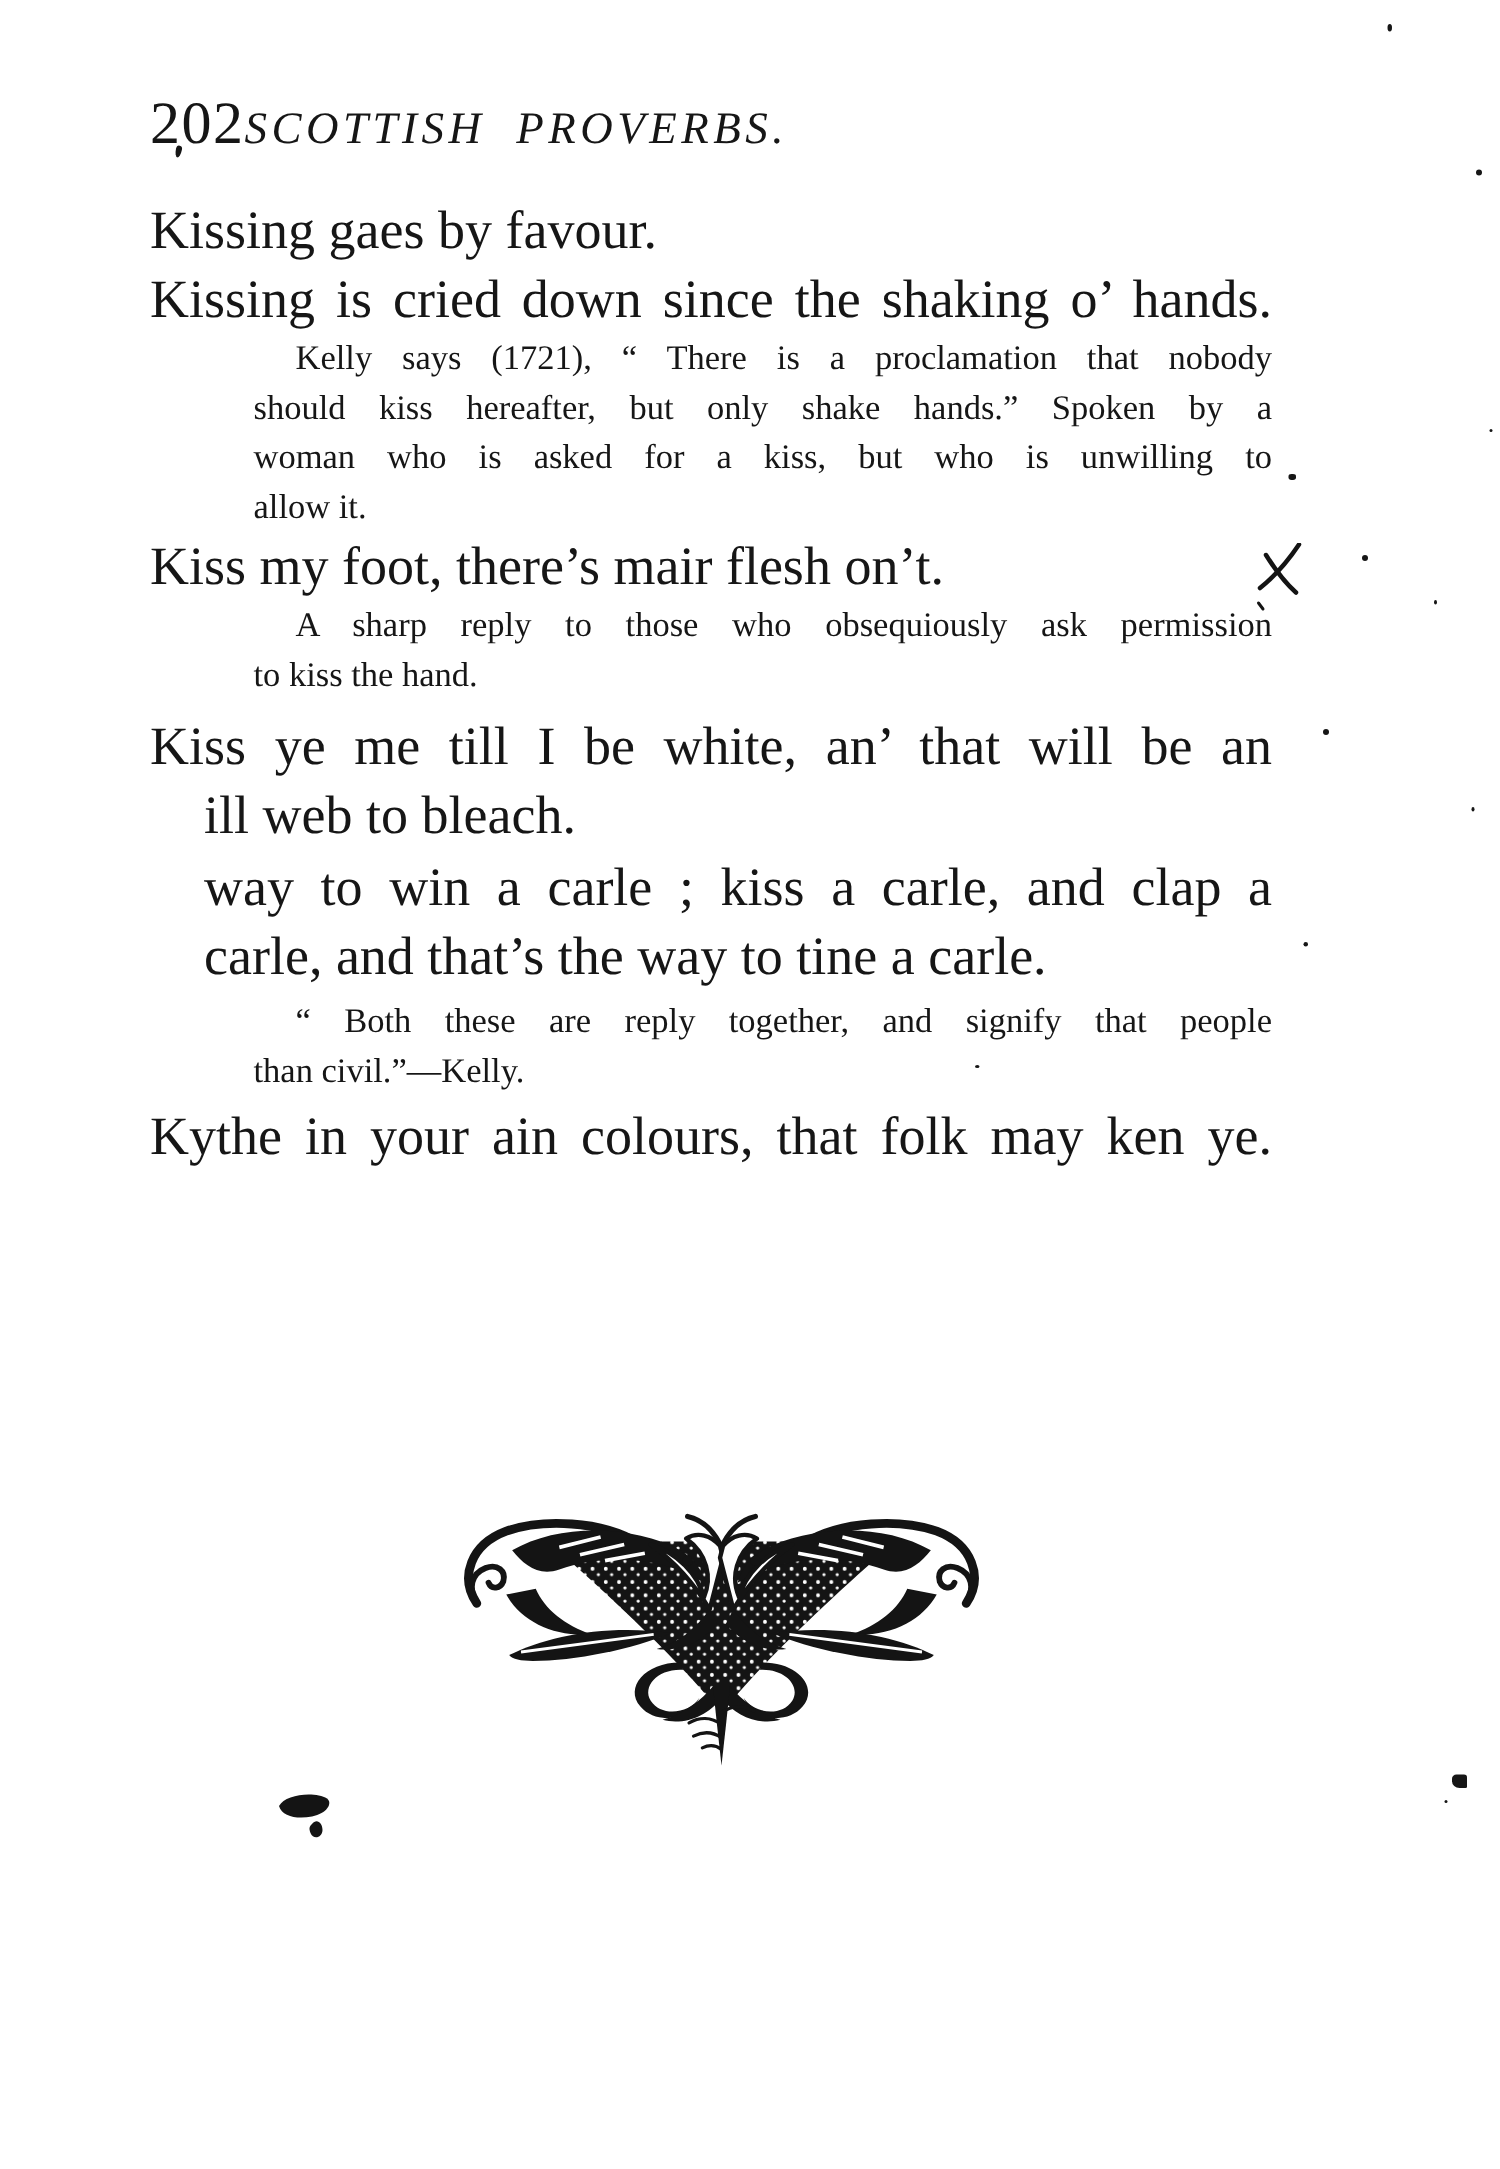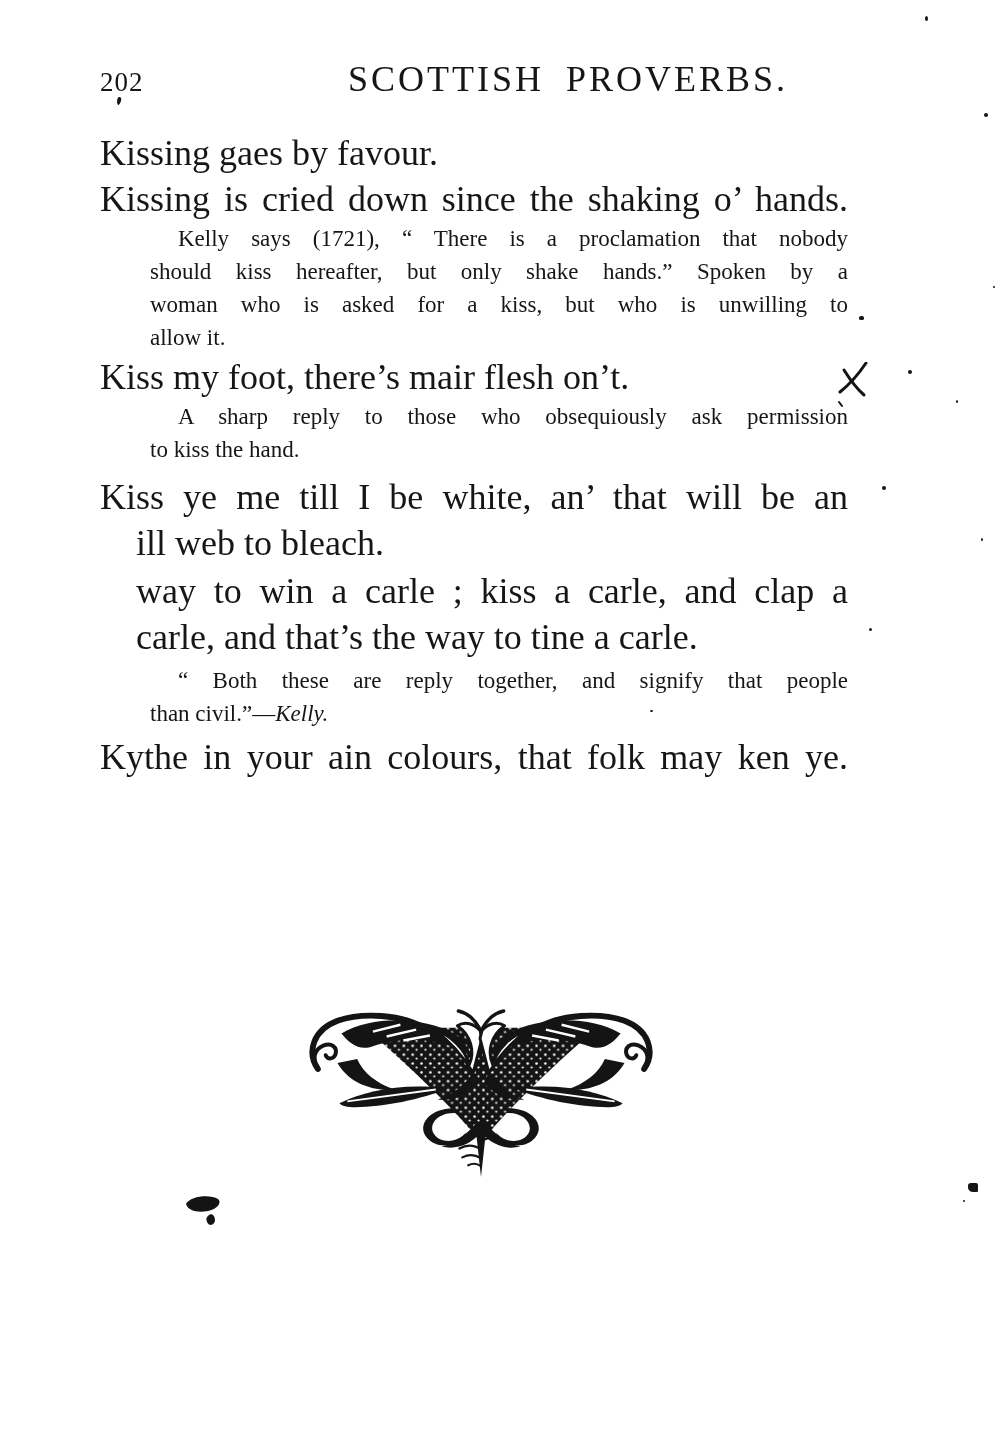--- a/index.html
+++ b/index.html
@@ -11,39 +11,39 @@
     position:relative;
     overflow:hidden;
   }
   .page { position:absolute; inset:0; background:#ffffff; }
 
   
   .runhead {
     position:absolute; top:58px; left:100px; width:748px;
     display:flex; align-items:baseline;
   }
-  .pagenum { font-size:27px; letter-spacing:1px; }
+  .pagenum { font-size:40px; letter-spacing:1px; }
   .headtitle {
-    flex:1; text-align:right;
-    font-size:36px;
+    flex:1; text-align:left;
+    font-style:italic; font-size:30px;
     letter-spacing:3px; word-spacing:10px;
     padding-right:60px;
   }
 
   
   main { position:absolute; top:130px; left:100px; width:748px; }
   .line { white-space:nowrap; }
   .pl { font-size:36px; line-height:46px; }
   .nl { font-size:23px; line-height:33px; }
   .jst { text-align:justify; text-align-last:justify; white-space:normal; }
   .cont { margin-left:36px; }
-  .note { margin-left:50px; }
+  .note { margin-left:69px; }
   .nfirst { text-indent:28px; }
   .mt8 { margin-top:8px; } .mt2 { margin-top:2px; } .mt4 { margin-top:4px; }
-  .ital { font-style:italic; }
+  .ital { }
 
   
   .tailpiece { position:absolute; left:302px; top:1008px; }
   .penmark   { position:absolute; left:836px; top:362px; }
   .inkblot   { position:absolute; left:180px; top:1192px; }
 
   .speck { position:absolute; background:#161616; border-radius:50%; }
   .s1  { left:925px; top:16px;  width:3px; height:5px; }
   .s2  { left:984px; top:113px; width:4px; height:4px; }
   .s3  { left:993px; top:286px; width:2px; height:2px; }

